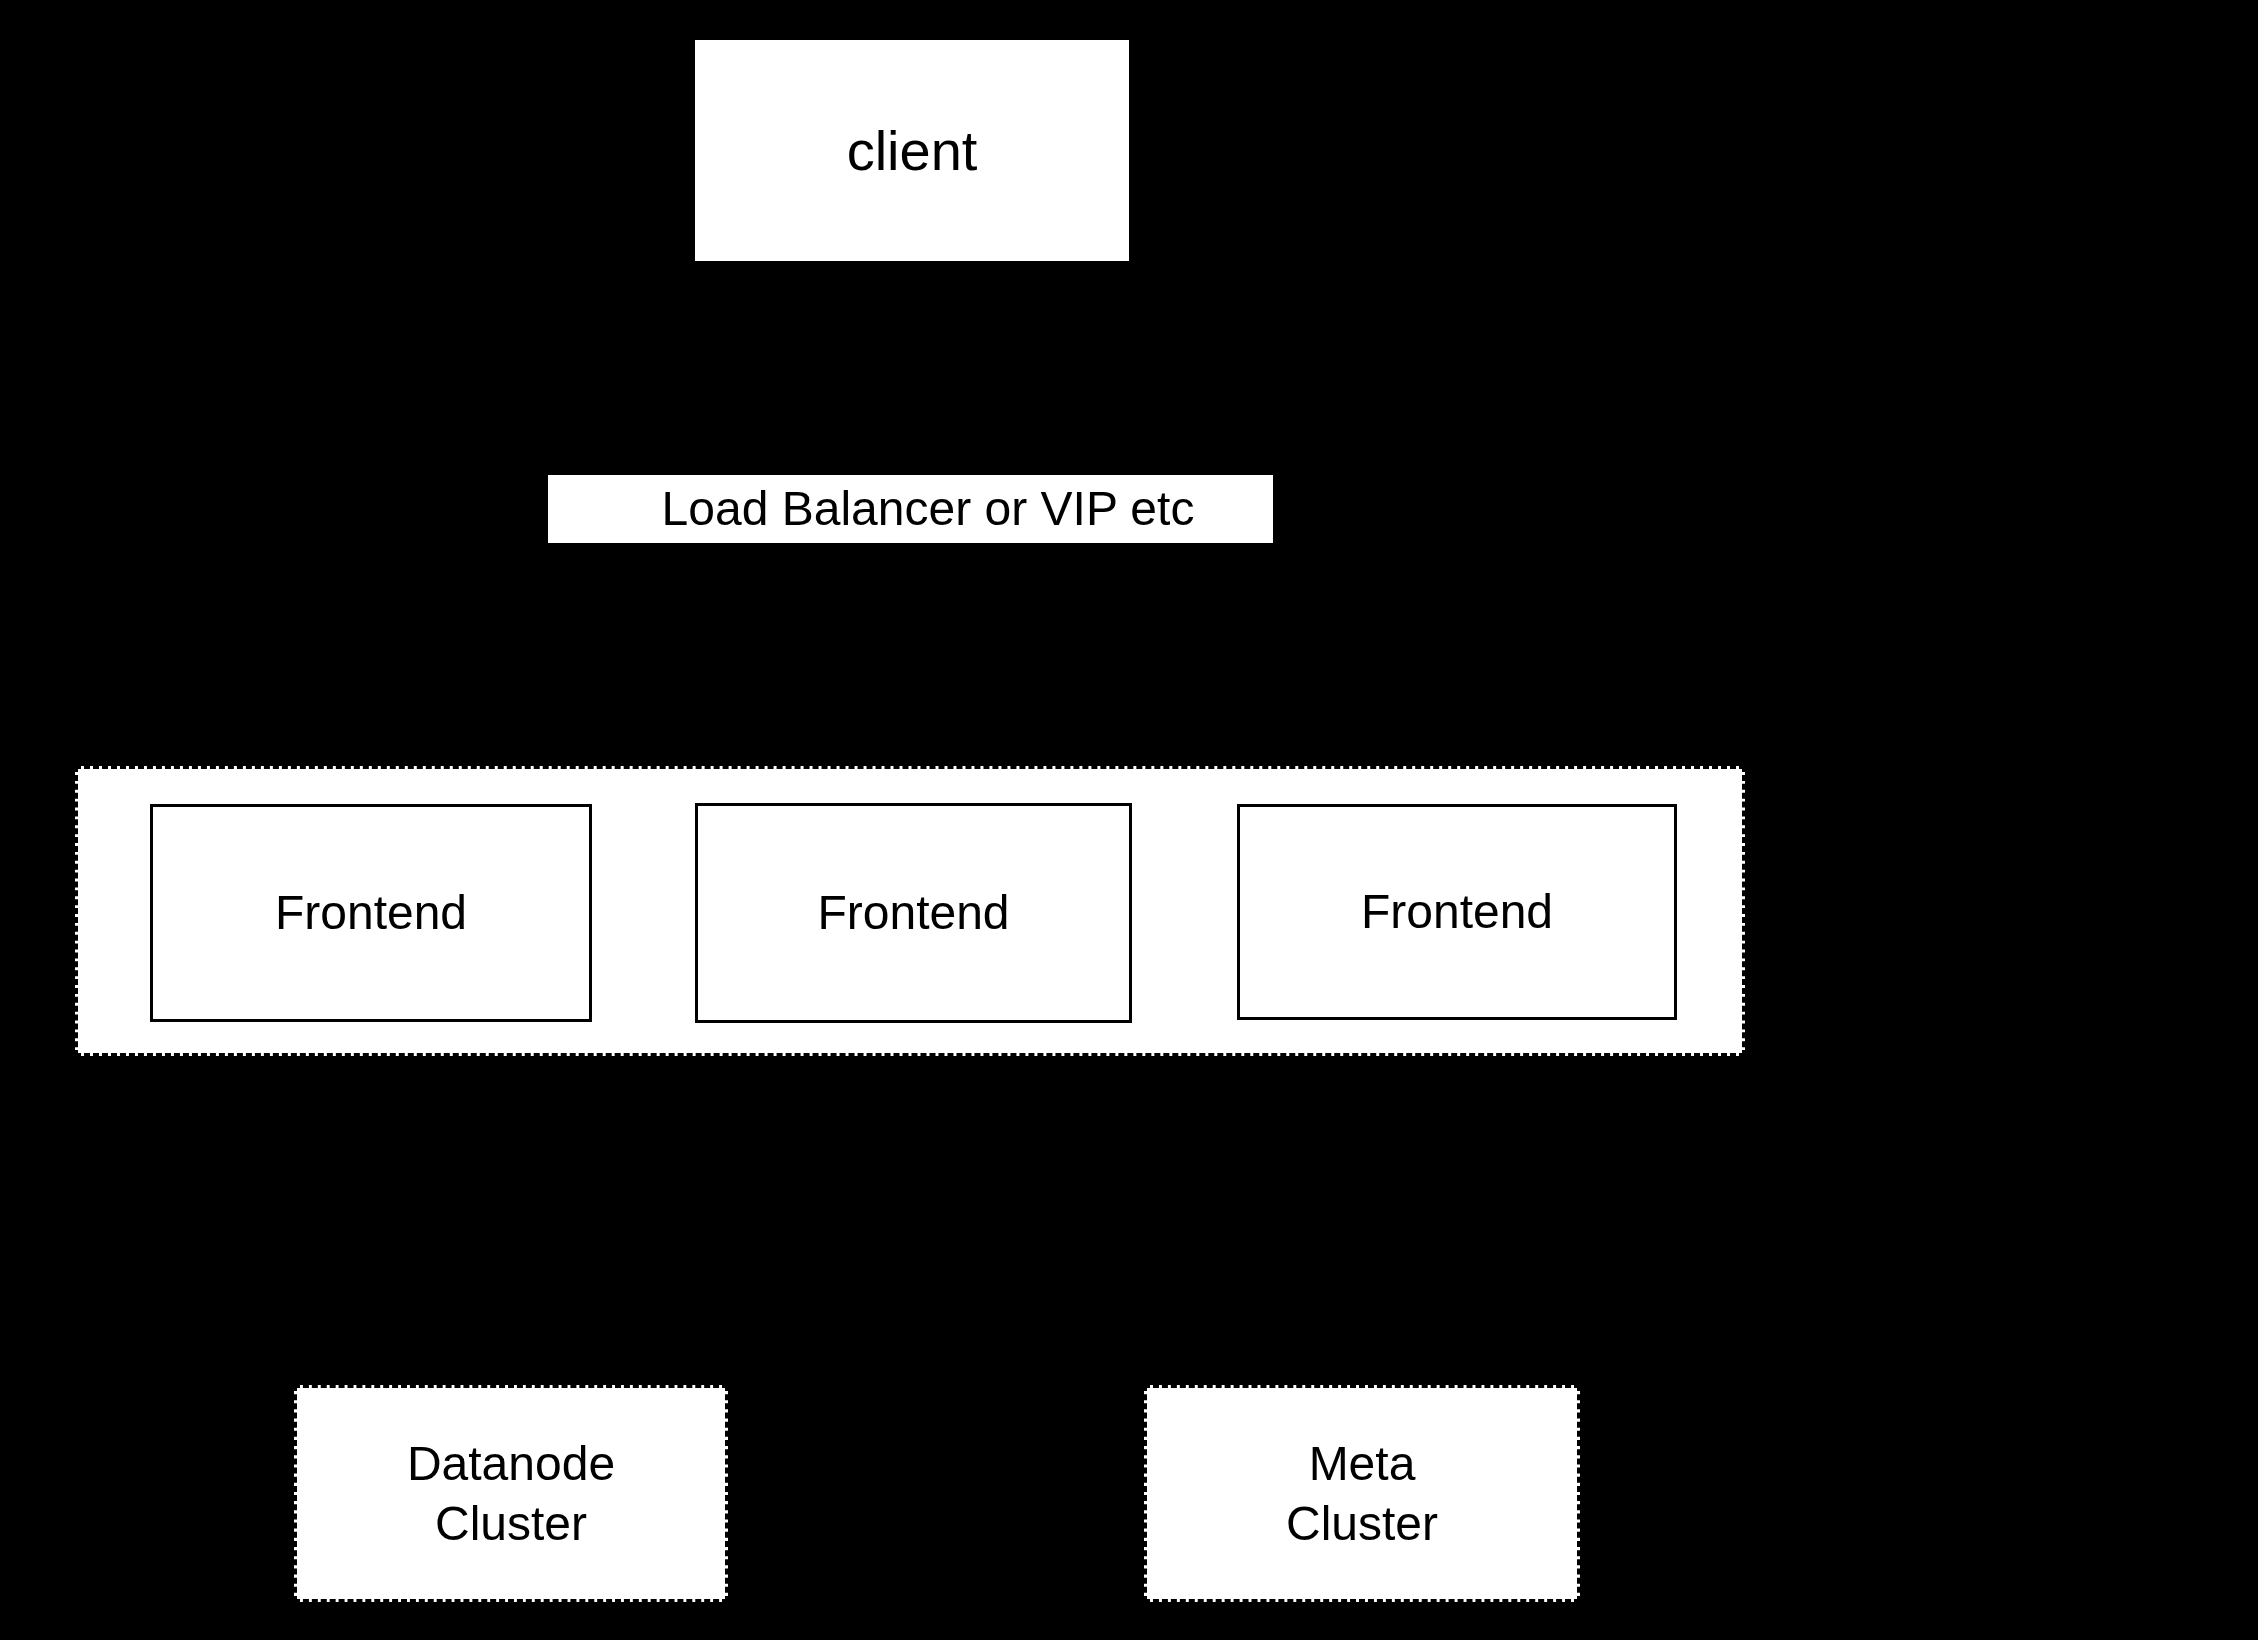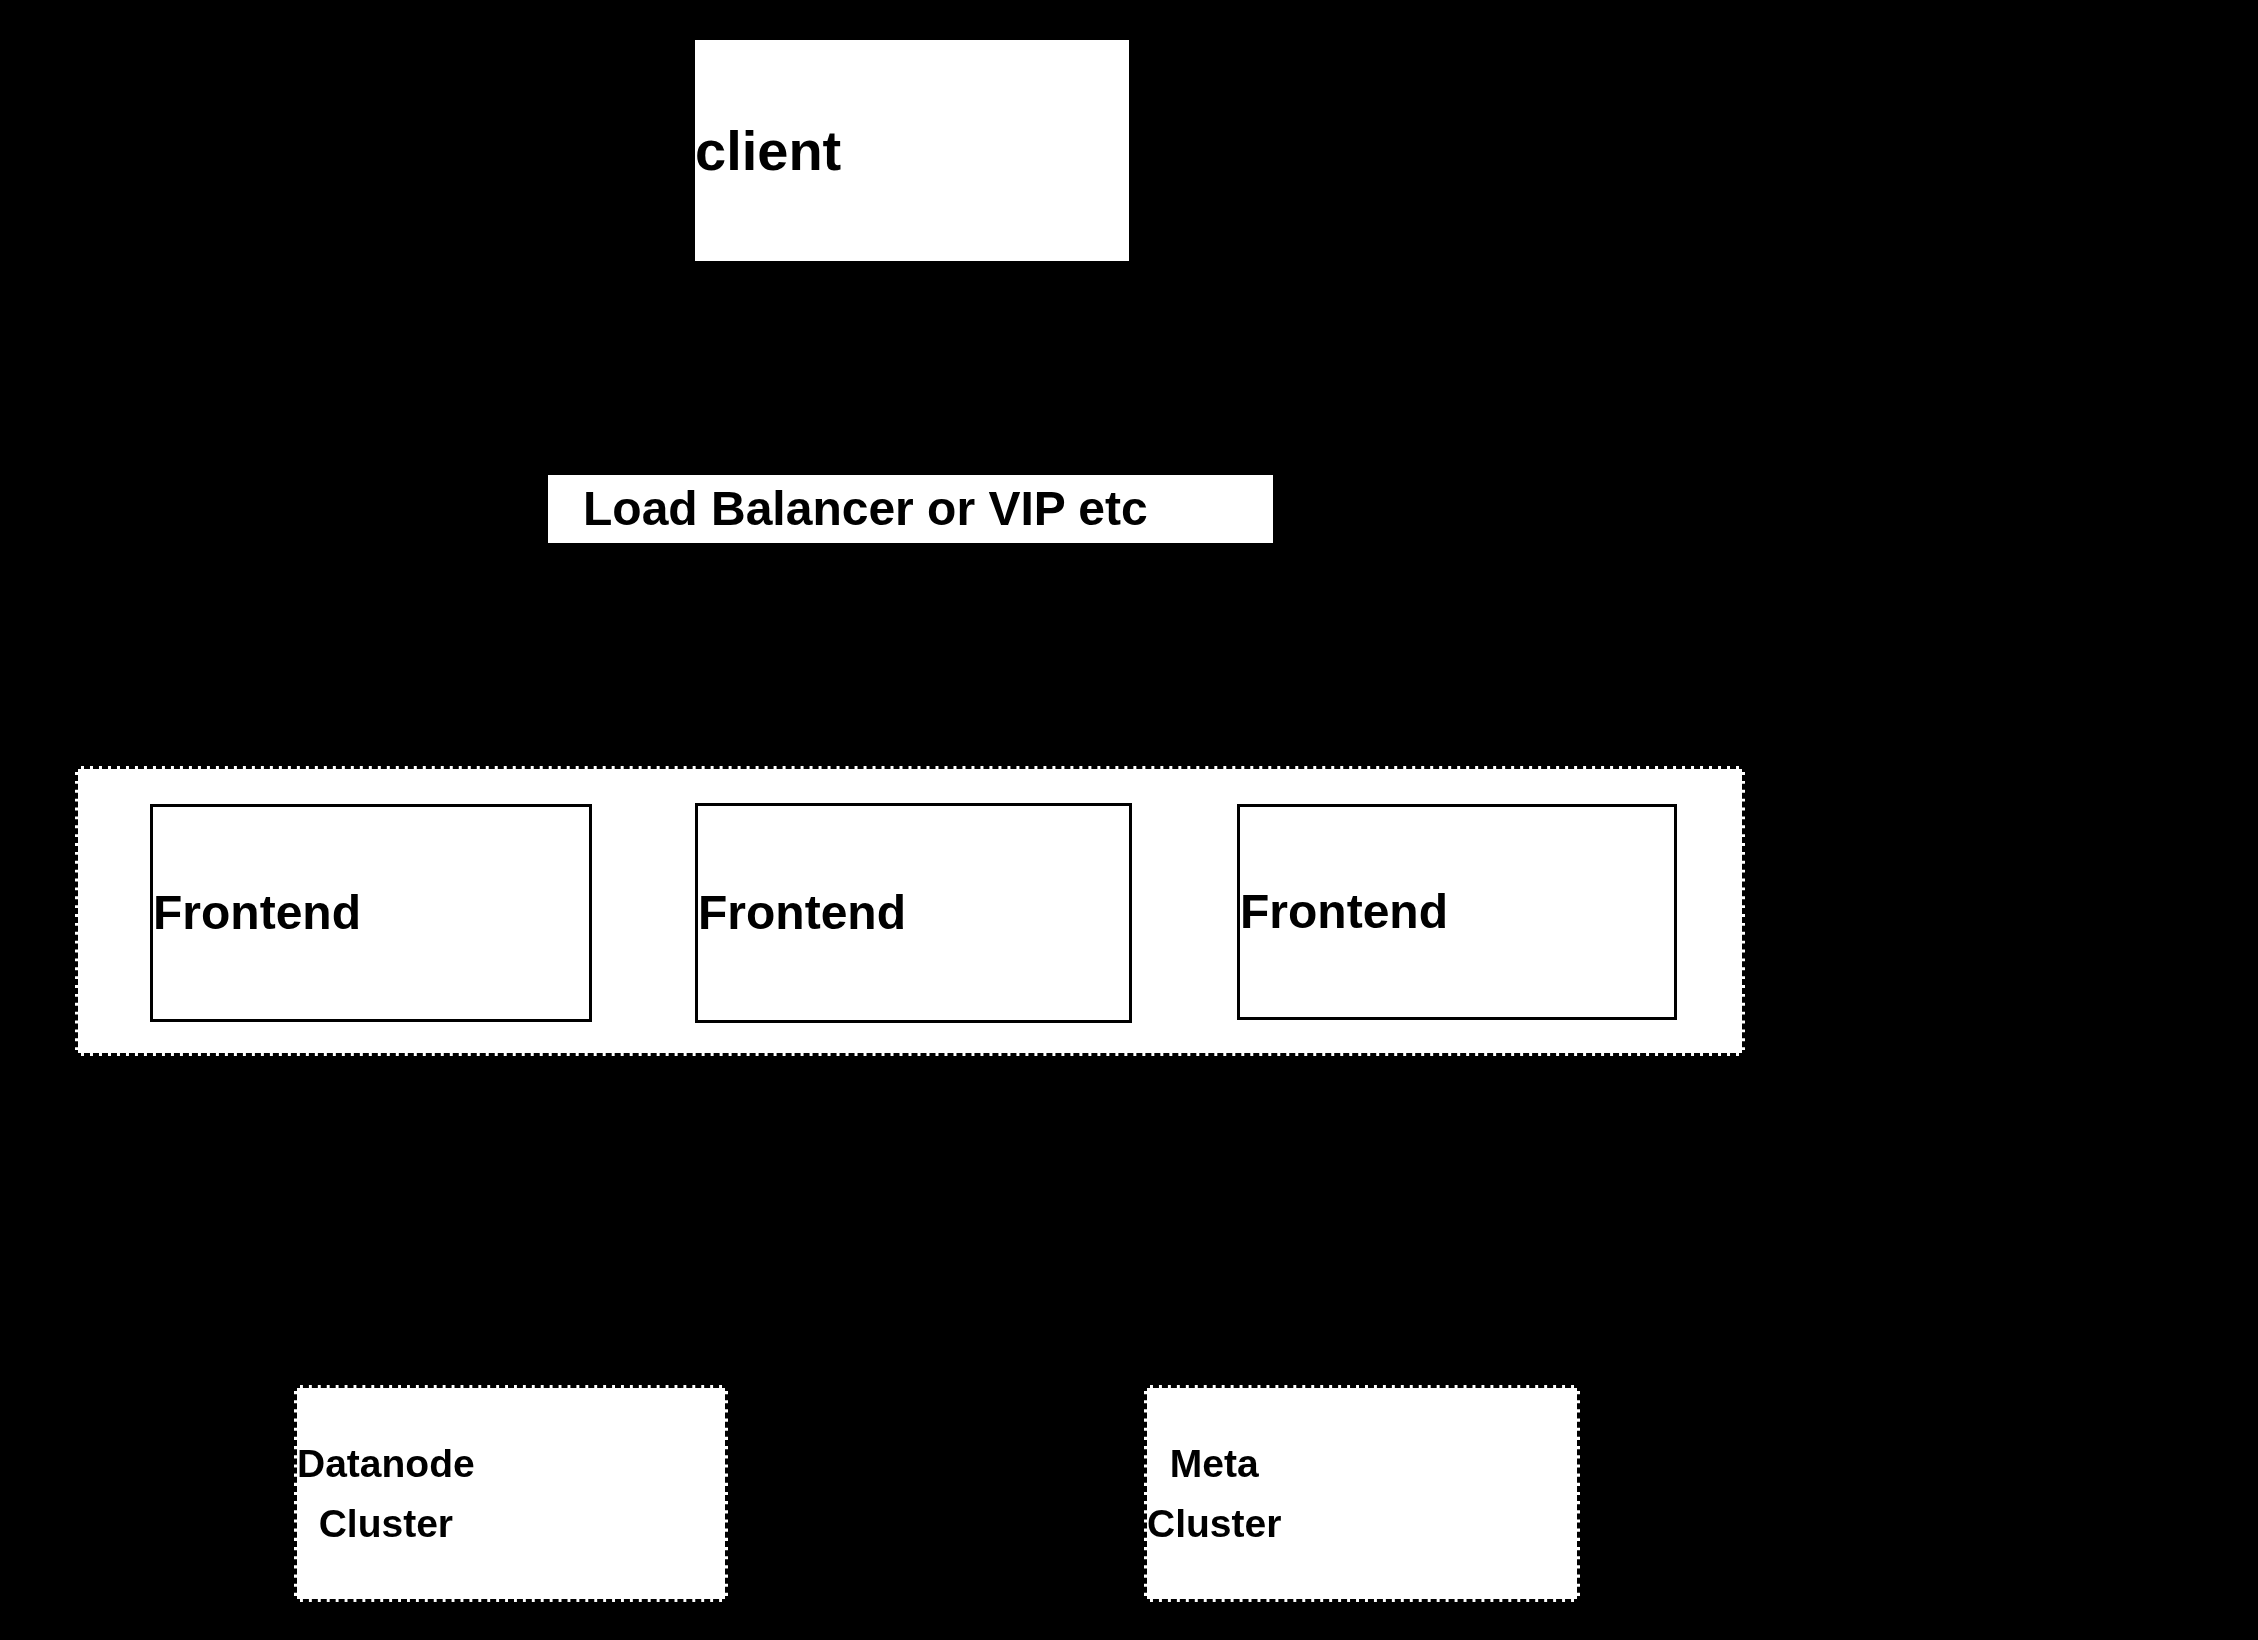--- a/index.html
+++ b/index.html
@@ -14,32 +14,32 @@
     background: var(--bg, #000);
     font-family: "Liberation Sans", sans-serif;
     color: var(--text, #000);
     overflow: hidden;
   }
   .node {
     position: absolute;
     background: var(--fill, #fff);
     display: flex;
     align-items: center;
+    justify-content: center;
     text-align: center;
     box-sizing: border-box;
     color: var(--text, #000);
-    font-weight: bold;
   }
   .plain   { border: none; }
   .solid   { border: 3.6px solid var(--stroke, #000); }
   .dashed  { border: 3.6px dashed var(--stroke, #000); }
 
   .label      { font-size: 48px; line-height: 1.2; white-space: nowrap; }
   .label-big  { font-size: 56px; line-height: 1.2; white-space: nowrap; }
-  .label-2l   { font-size: 39px; line-height: 60px; display: flex; flex-direction: column; }
+  .label-2l   { font-size: 48px; line-height: 60px; display: flex; flex-direction: column; }
 
   
   #client-node        { left: 695px;  top: 40px;   width: 434px;  height: 221px; }
   #load-balancer-node { left: 548px;  top: 475px;  width: 725px;  height: 68px; padding-left: 35px;  }
   #frontend-group     { left: 75px;   top: 766px;  width: 1670px; height: 290px; }
   #frontend-node-1    { left: 72px;   top: 35px;   width: 442px;  height: 218px; } 
   #frontend-node-2    { left: 617px;  top: 34px;   width: 437px;  height: 220px; }
   #frontend-node-3    { left: 1159px; top: 35px;   width: 440px;  height: 216px; }
   #datanode-cluster-node { left: 294px;  top: 1385px; width: 434px; height: 217px; }
   #meta-cluster-node     { left: 1144px; top: 1385px; width: 436px; height: 217px; }

